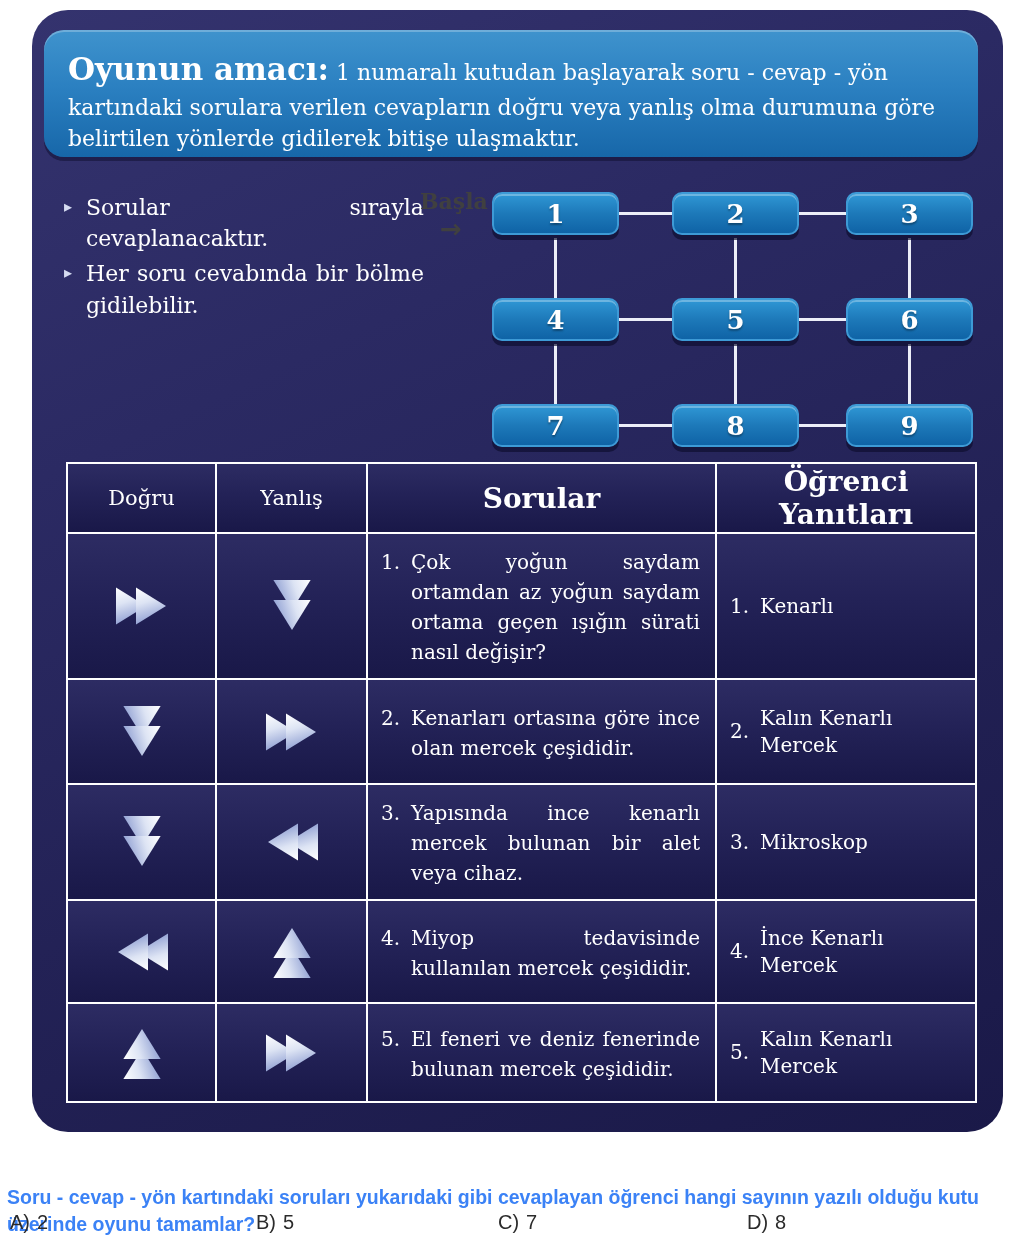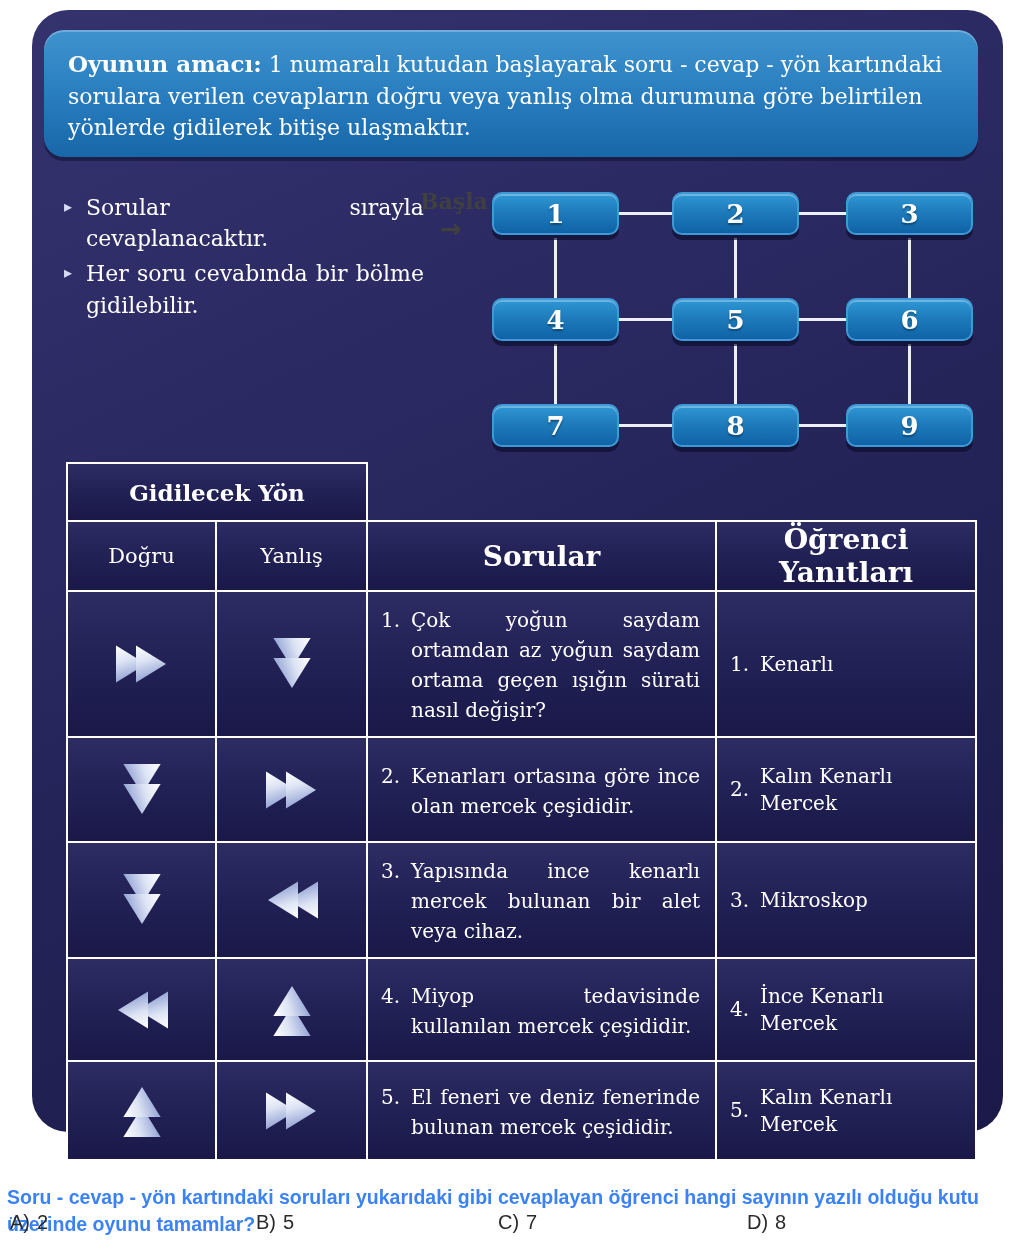--- a/index.html
+++ b/index.html
@@ -8,21 +8,21 @@
 
   
   .panel{position:absolute;left:32px;top:10px;width:971px;height:1122px;border-radius:36px;
          background:linear-gradient(155deg,#34336e 0%,#2b2a63 30%,#232256 60%,#1a1948 100%);}
 
   
   .purpose{position:absolute;left:44px;top:30px;width:934px;height:127px;border-radius:20px;
            background:linear-gradient(180deg,#3f93cd 0%,#2b80c1 45%,#1767a9 100%);
            box-shadow:0 4px 0 rgba(10,10,40,.45), inset 0 2px 0 rgba(255,255,255,.25);
            box-sizing:border-box;padding:17px 24px 0 24px;color:#fff;font-size:22px;line-height:1.44;}
-  .purpose b{font-size:23px;text-align:right;}
+  .purpose b{font-size:31px;text-align:right;}
 
   
   .rules{position:absolute;left:64px;top:192px;width:360px;color:#fff;}
   .rules h2{margin:0 0 10px 0;font-size:26px;color:#fff;}
   .rule-item{display:flex;font-size:22px;line-height:1.42;margin-bottom:4px;}
   .rule-bullet{flex:0 0 22px;color:#d6dcf2;font-size:16px;padding-top:4px;}
   .rule-text{flex:1;text-align:justify;}
 
   
   .basla{position:absolute;left:420px;top:188px;width:62px;text-align:center;color:#404040;}
@@ -127,24 +127,20 @@
   <div class="gbox" style="left:846px;top:404px;">9</div>
 
   <table class="card">
     <colgroup>
         <col style="width:149px">
         <col style="width:151px">
         <col style="width:349px">
         <col style="width:260px">
       </colgroup>
     <tbody>
-        <tr style="height:58px">
-      <td colspan="2" class="hgroup">Gidilecek Yön</td>
-      <td colspan="2" class="ghost"></td>
-    </tr>
     <tr style="height:58px">
       <td class="hsub">Doğru</td>
       <td class="hsub">Yanlış</td>
       <td class="hmain">Sorular</td>
       <td class="hmain">Öğrenci Yanıtları</td>
     </tr>
 
     <tr style="height:117px">
       <td>
             <div class="arrow-wrap" data-arrow="right">

